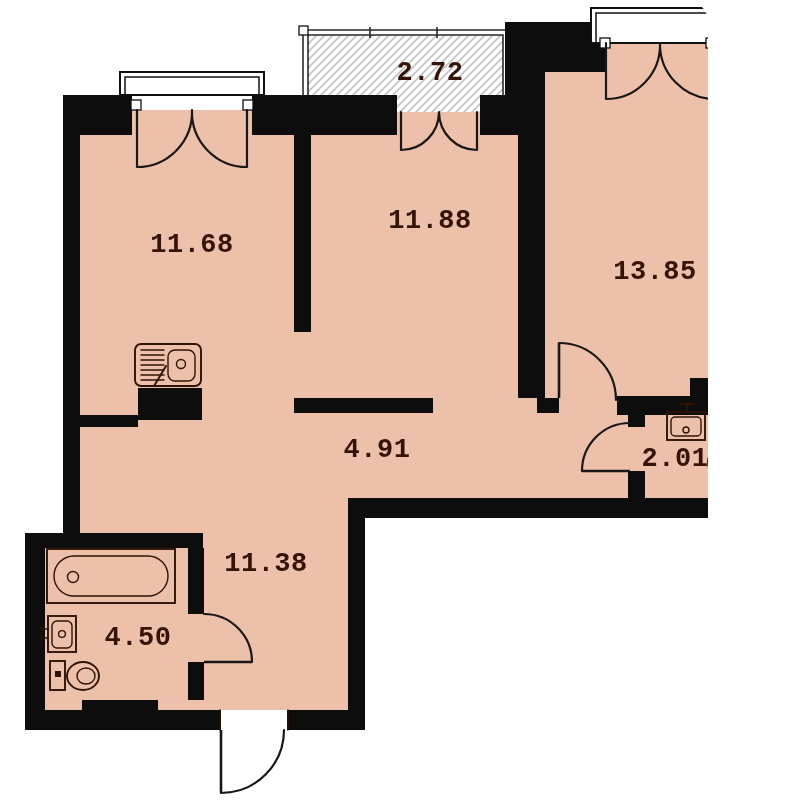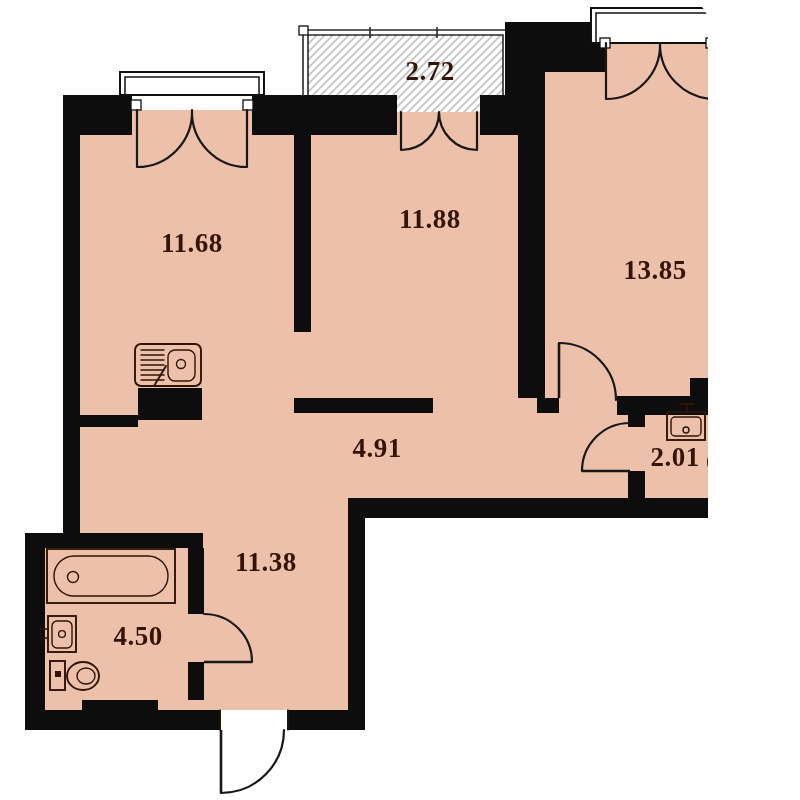--- a/index.html
+++ b/index.html
@@ -1,17 +1,17 @@
 <!DOCTYPE html>
 <html><head>
 <meta charset="utf-8">
 <style>
   html,body{margin:0;padding:0;background:#ffffff;}
   #stage{position:relative;width:708px;height:800px;background:#ffffff;overflow:hidden;
-         font-family:Liberation Serif, serif;border-radius:22px;}
+         font-family:Liberation Mono, monospace;border-radius:22px;}
   svg{display:block;}
   .wall{fill:#0d0d0d;stroke:none;}
   .whitebox{fill:#ffffff;stroke:none;}
   .frame-outer{fill:#ffffff;stroke:#101010;stroke-width:2;}
   .frame-inner{fill:none;stroke:#101010;stroke-width:1.5;}
   .rail{fill:none;stroke:#2b2b2b;stroke-width:1.6;}
   .jamb{fill:#ffffff;stroke:#101010;stroke-width:1.3;}
   .door{fill:none;stroke:#181818;stroke-width:2.2;stroke-linecap:round;}
   .leaf{fill:none;stroke:#181818;stroke-width:2.6;stroke-linecap:butt;}
   .fix{fill:none;stroke:#2e1307;stroke-width:1.9;stroke-linecap:round;}

